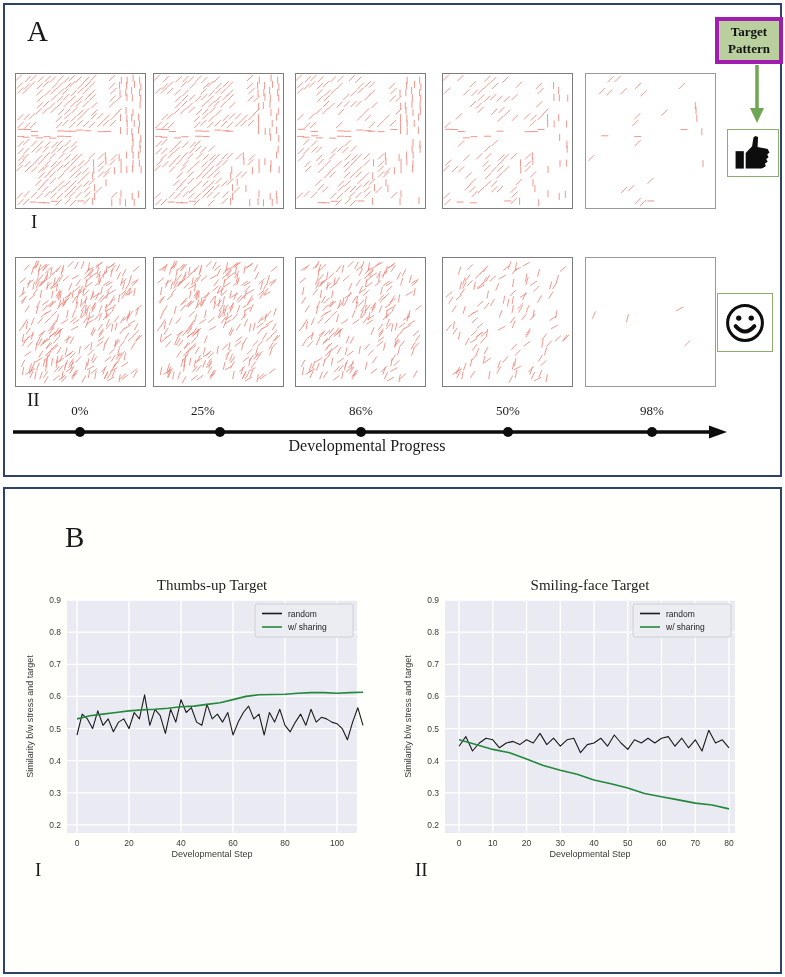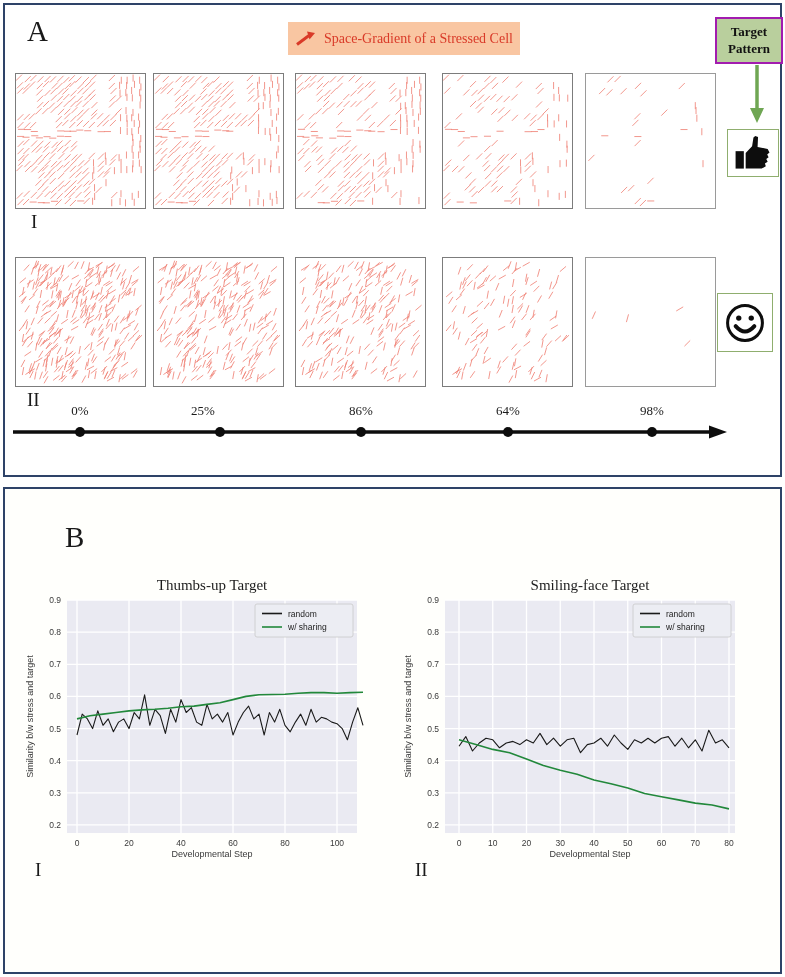--- a/index.html
+++ b/index.html
@@ -5,21 +5,21 @@
   html,body{margin:0;padding:0;background:#ffffff;}
   body{width:785px;height:977px;position:relative;font-family:"Liberation Serif","DejaVu Serif",serif;}
   .panel{position:absolute;background:#ffffff;border:2px solid #2e4368;box-sizing:border-box;}
   #panel-a{left:3px;top:3px;width:779px;height:474px;}
   #panel-b{left:3px;top:487px;width:779px;height:487px;background:#fffffc;}
   .panel-label{position:absolute;font-size:29px;color:#1a1a1a;}
   .stress-legend{position:absolute;left:283px;top:17px;width:232px;height:33px;background:#f9c6a2;
     display:flex;align-items:center;justify-content:center;gap:8px;}
   .stress-legend span{font-size:14px;color:#d93a28;}
   .target-box{position:absolute;left:710px;top:12px;width:68px;height:47px;background:#b9cf9d;
-    border:2px solid #a21caf;display:flex;align-items:center;justify-content:center;text-align:center;
+    border:4px solid #a21caf;display:flex;align-items:center;justify-content:center;text-align:center;
     font-weight:bold;font-size:13px;line-height:1.25;color:#111;box-sizing:border-box;}
   .stress-box{position:absolute;width:131px;border:1.5px solid #7c7c7c;background:#ffffff;box-sizing:border-box;}
   .row1-box{top:68px;height:136px;}
   .row2-box{top:252px;height:130px;}
   .stress-box svg{display:block;width:100%;height:100%;}
   .row-label{position:absolute;font-size:19px;color:#1a1a1a;}
   .tl-tick{position:absolute;top:398px;transform:translateX(-50%);font-size:13px;color:#1a1a1a;}
   .tl-title{position:absolute;left:0;top:432px;width:724px;text-align:center;font-size:16px;color:#1a1a1a;}
   .icon-frame{position:absolute;background:#ffffff;border:1px solid #8fae6e;display:flex;
     align-items:center;justify-content:center;box-sizing:border-box;}
@@ -33,27 +33,20 @@
   #green-arrow{position:absolute;left:744px;top:60px;}
   svg text{font-family:"Liberation Sans","DejaVu Sans",sans-serif;}
   svg text.serif{font-family:"Liberation Serif","DejaVu Serif",serif;}
 </style>
 </head>
 <body>
 
 <div class="panel" id="panel-a">
   <div class="panel-label" style="left:22px;top:10px;">A</div>
 
-  <div class="stress-legend">
-    <svg width="21" height="16" viewBox="0 0 21 16">
-      <line x1="2" y1="13.5" x2="14" y2="4.5" stroke="#d93a28" stroke-width="3"></line>
-      <polygon points="12,0.5 20,2 14.5,8.5" fill="#d93a28"></polygon>
-    </svg>
-    <span>Space-Gradient of a Stressed Cell</span>
-  </div>
 
   <div class="target-box">Target Pattern</div>
 
   <svg id="green-arrow" width="16" height="60" viewBox="0 0 16 60">
     <line x1="8" y1="0" x2="8" y2="44" stroke="#6fa653" stroke-width="3.5"></line>
     <polygon points="1,43 15,43 8,58" fill="#6fa653"></polygon>
   </svg>
 
   <div class="icon-frame" id="thumb-frame">
     <svg width="46" height="44" viewBox="0 0 48 48">
@@ -1973,33 +1966,34 @@
           <line x1="40.10279623260153" y1="62.627789030606934" x2="42.200127126375314" y2="54.90760748338785"></line>
         </g>
       </svg>
     </div>
 
   <div class="row-label" style="left:22px;top:384px;">II</div>
 
   <span class="tl-tick" style="left:75px">0%</span>
   <span class="tl-tick" style="left:198px">25%</span>
   <span class="tl-tick" style="left:356px">86%</span>
-  <span class="tl-tick" style="left:503px">64%</span>
+  <span class="tl-tick" style="left:503px">50%</span>
   <span class="tl-tick" style="left:647px">98%</span>
 
   <svg width="718" height="26" viewBox="0 0 718 26" style="position:absolute;left:6px;top:414px;">
     <line x1="2" y1="13" x2="700" y2="13" stroke="#0d0d0d" stroke-width="3.6"></line>
     <polygon points="698,6.5 716,13 698,19.5" fill="#0d0d0d"></polygon>
     <circle cx="69" cy="13" r="5" fill="#0d0d0d"></circle>
     <circle cx="209" cy="13" r="5" fill="#0d0d0d"></circle>
     <circle cx="350" cy="13" r="5" fill="#0d0d0d"></circle>
     <circle cx="497" cy="13" r="5" fill="#0d0d0d"></circle>
     <circle cx="641" cy="13" r="5" fill="#0d0d0d"></circle>
   </svg>
 
+  <div class="tl-title">Developmental Progress</div>
 </div>
 
 <div class="panel" id="panel-b">
   <div class="panel-label" style="left:60px;top:32px;">B</div>
 
   <svg class="chart" id="chart-0" width="350" height="290" viewBox="0 0 350 290">
       <rect x="44" y="25" width="290" height="233" fill="#eaeaf2"></rect>
       <line x1="54" y1="25" x2="54" y2="258" stroke="#ffffff" stroke-width="1.3"></line>
       <line x1="106" y1="25" x2="106" y2="258" stroke="#ffffff" stroke-width="1.3"></line>
       <line x1="158" y1="25" x2="158" y2="258" stroke="#ffffff" stroke-width="1.3"></line>

